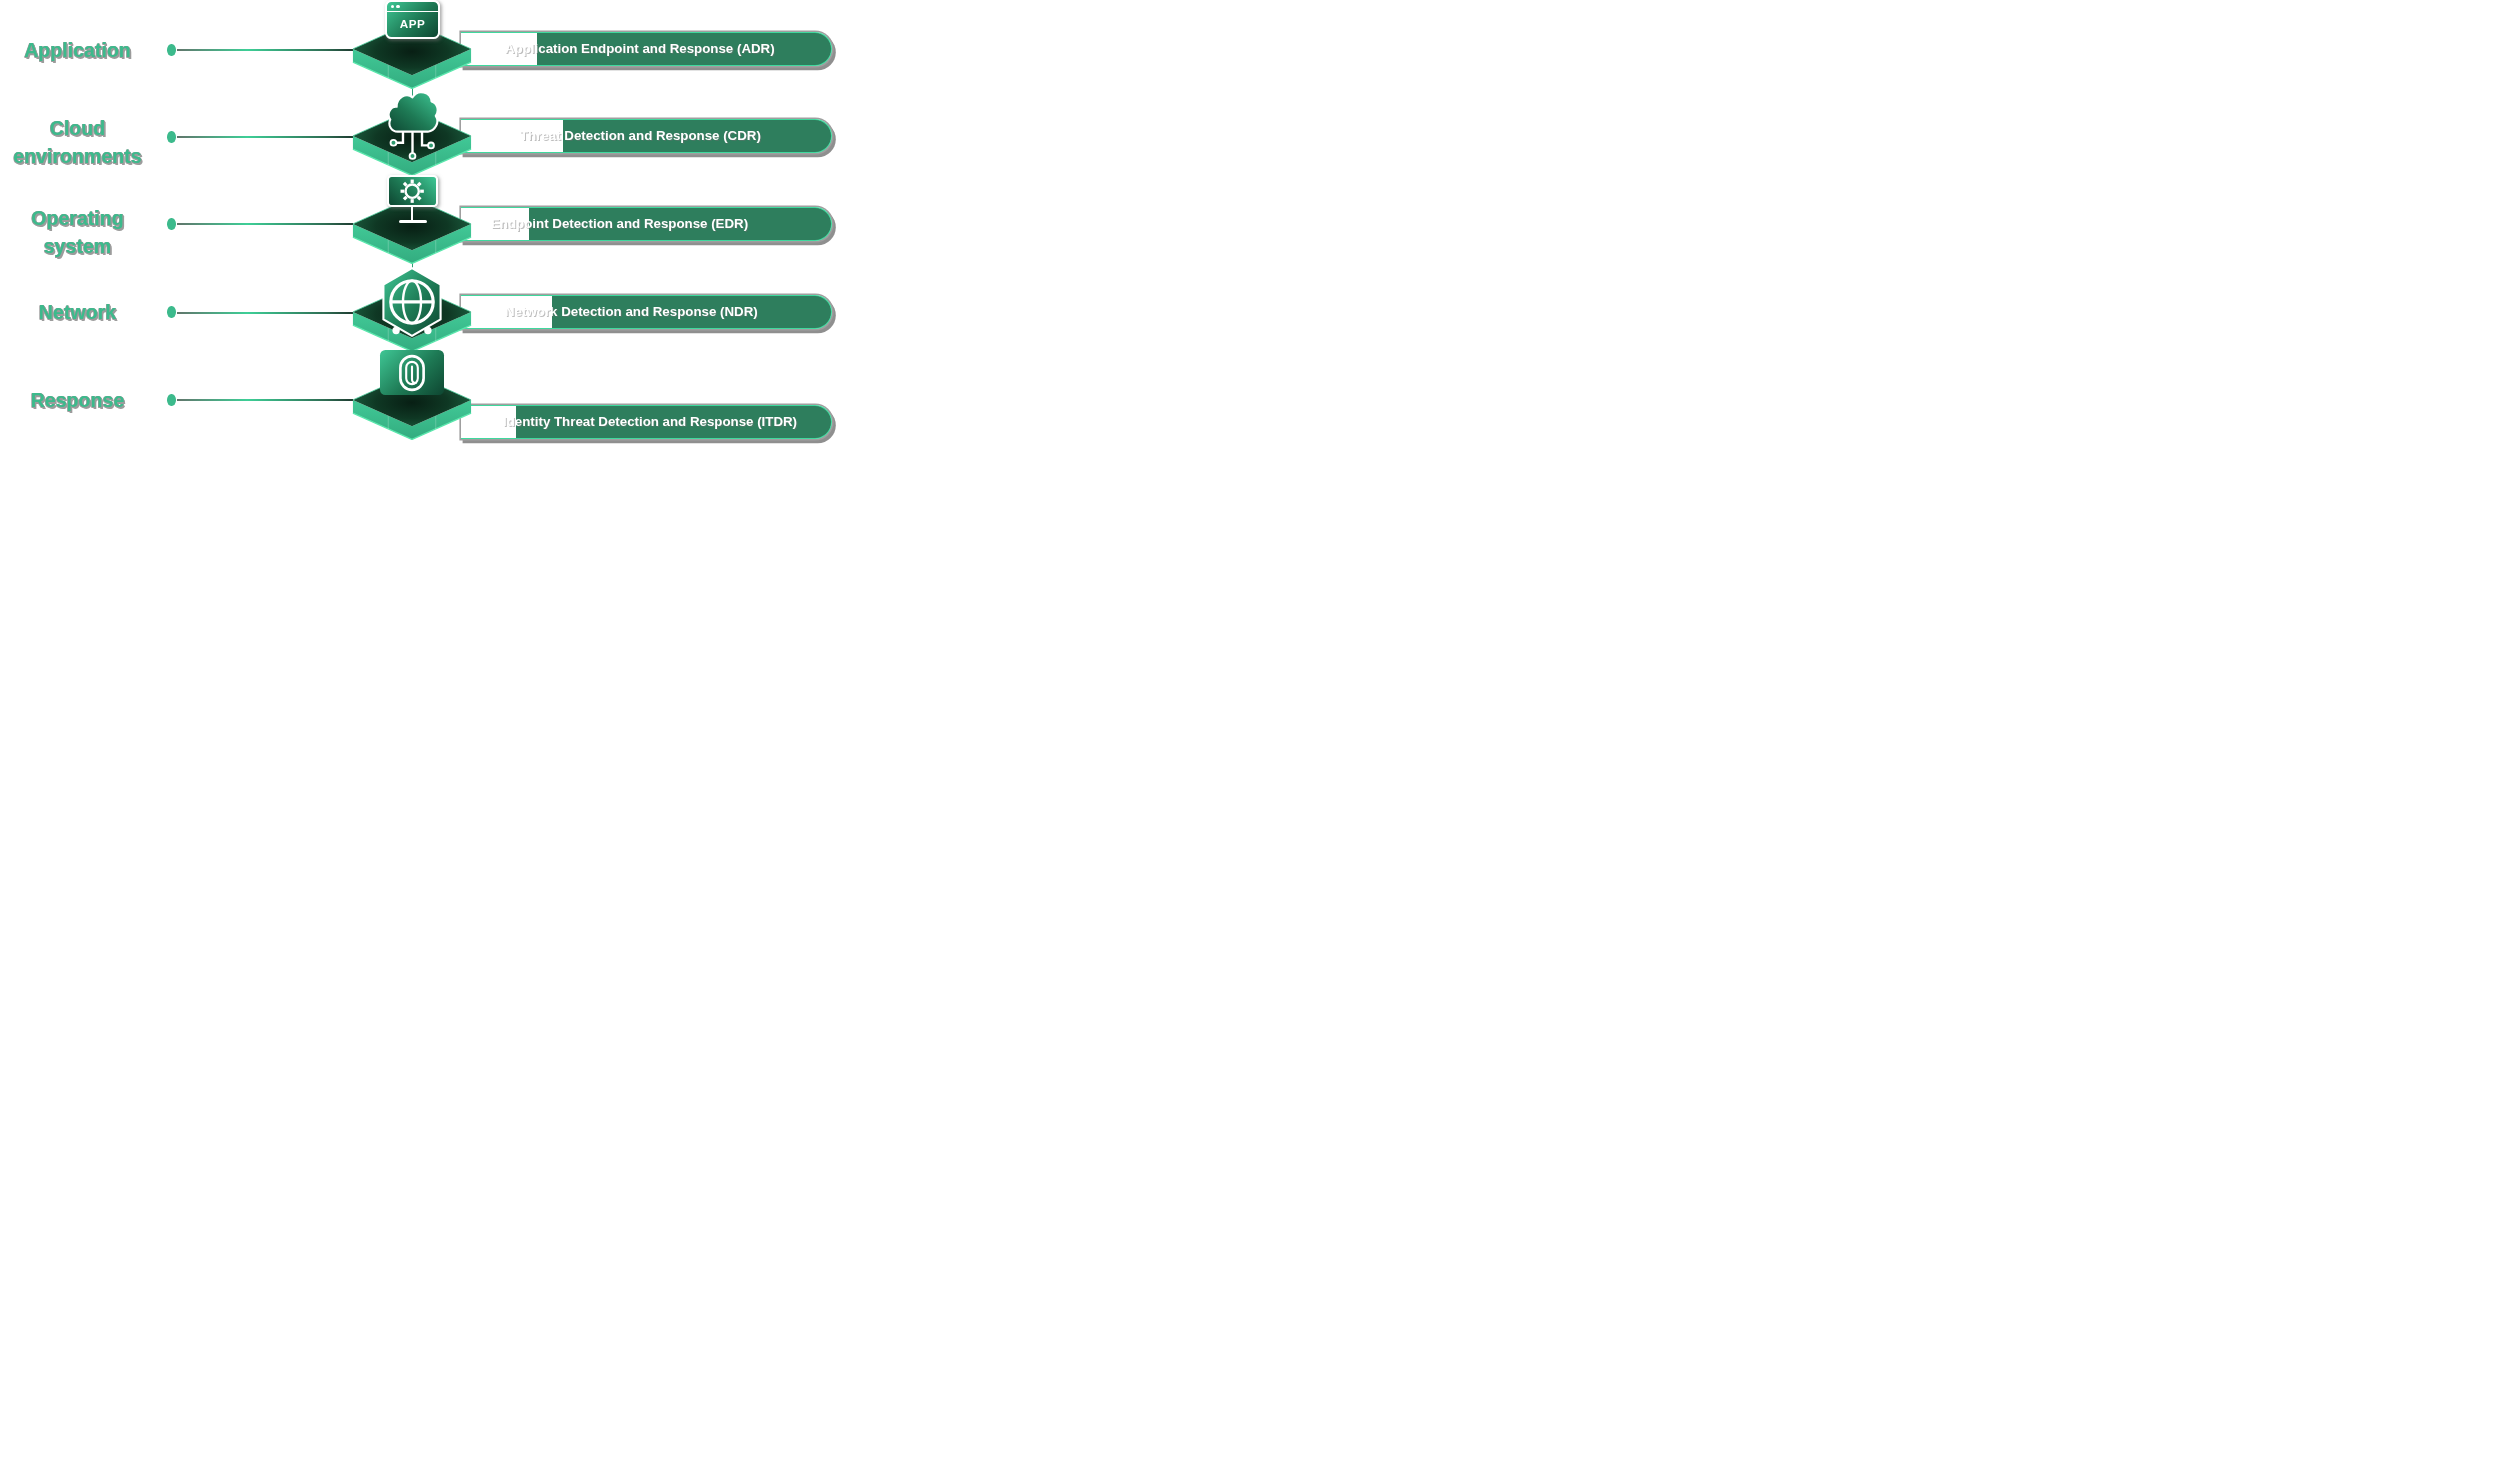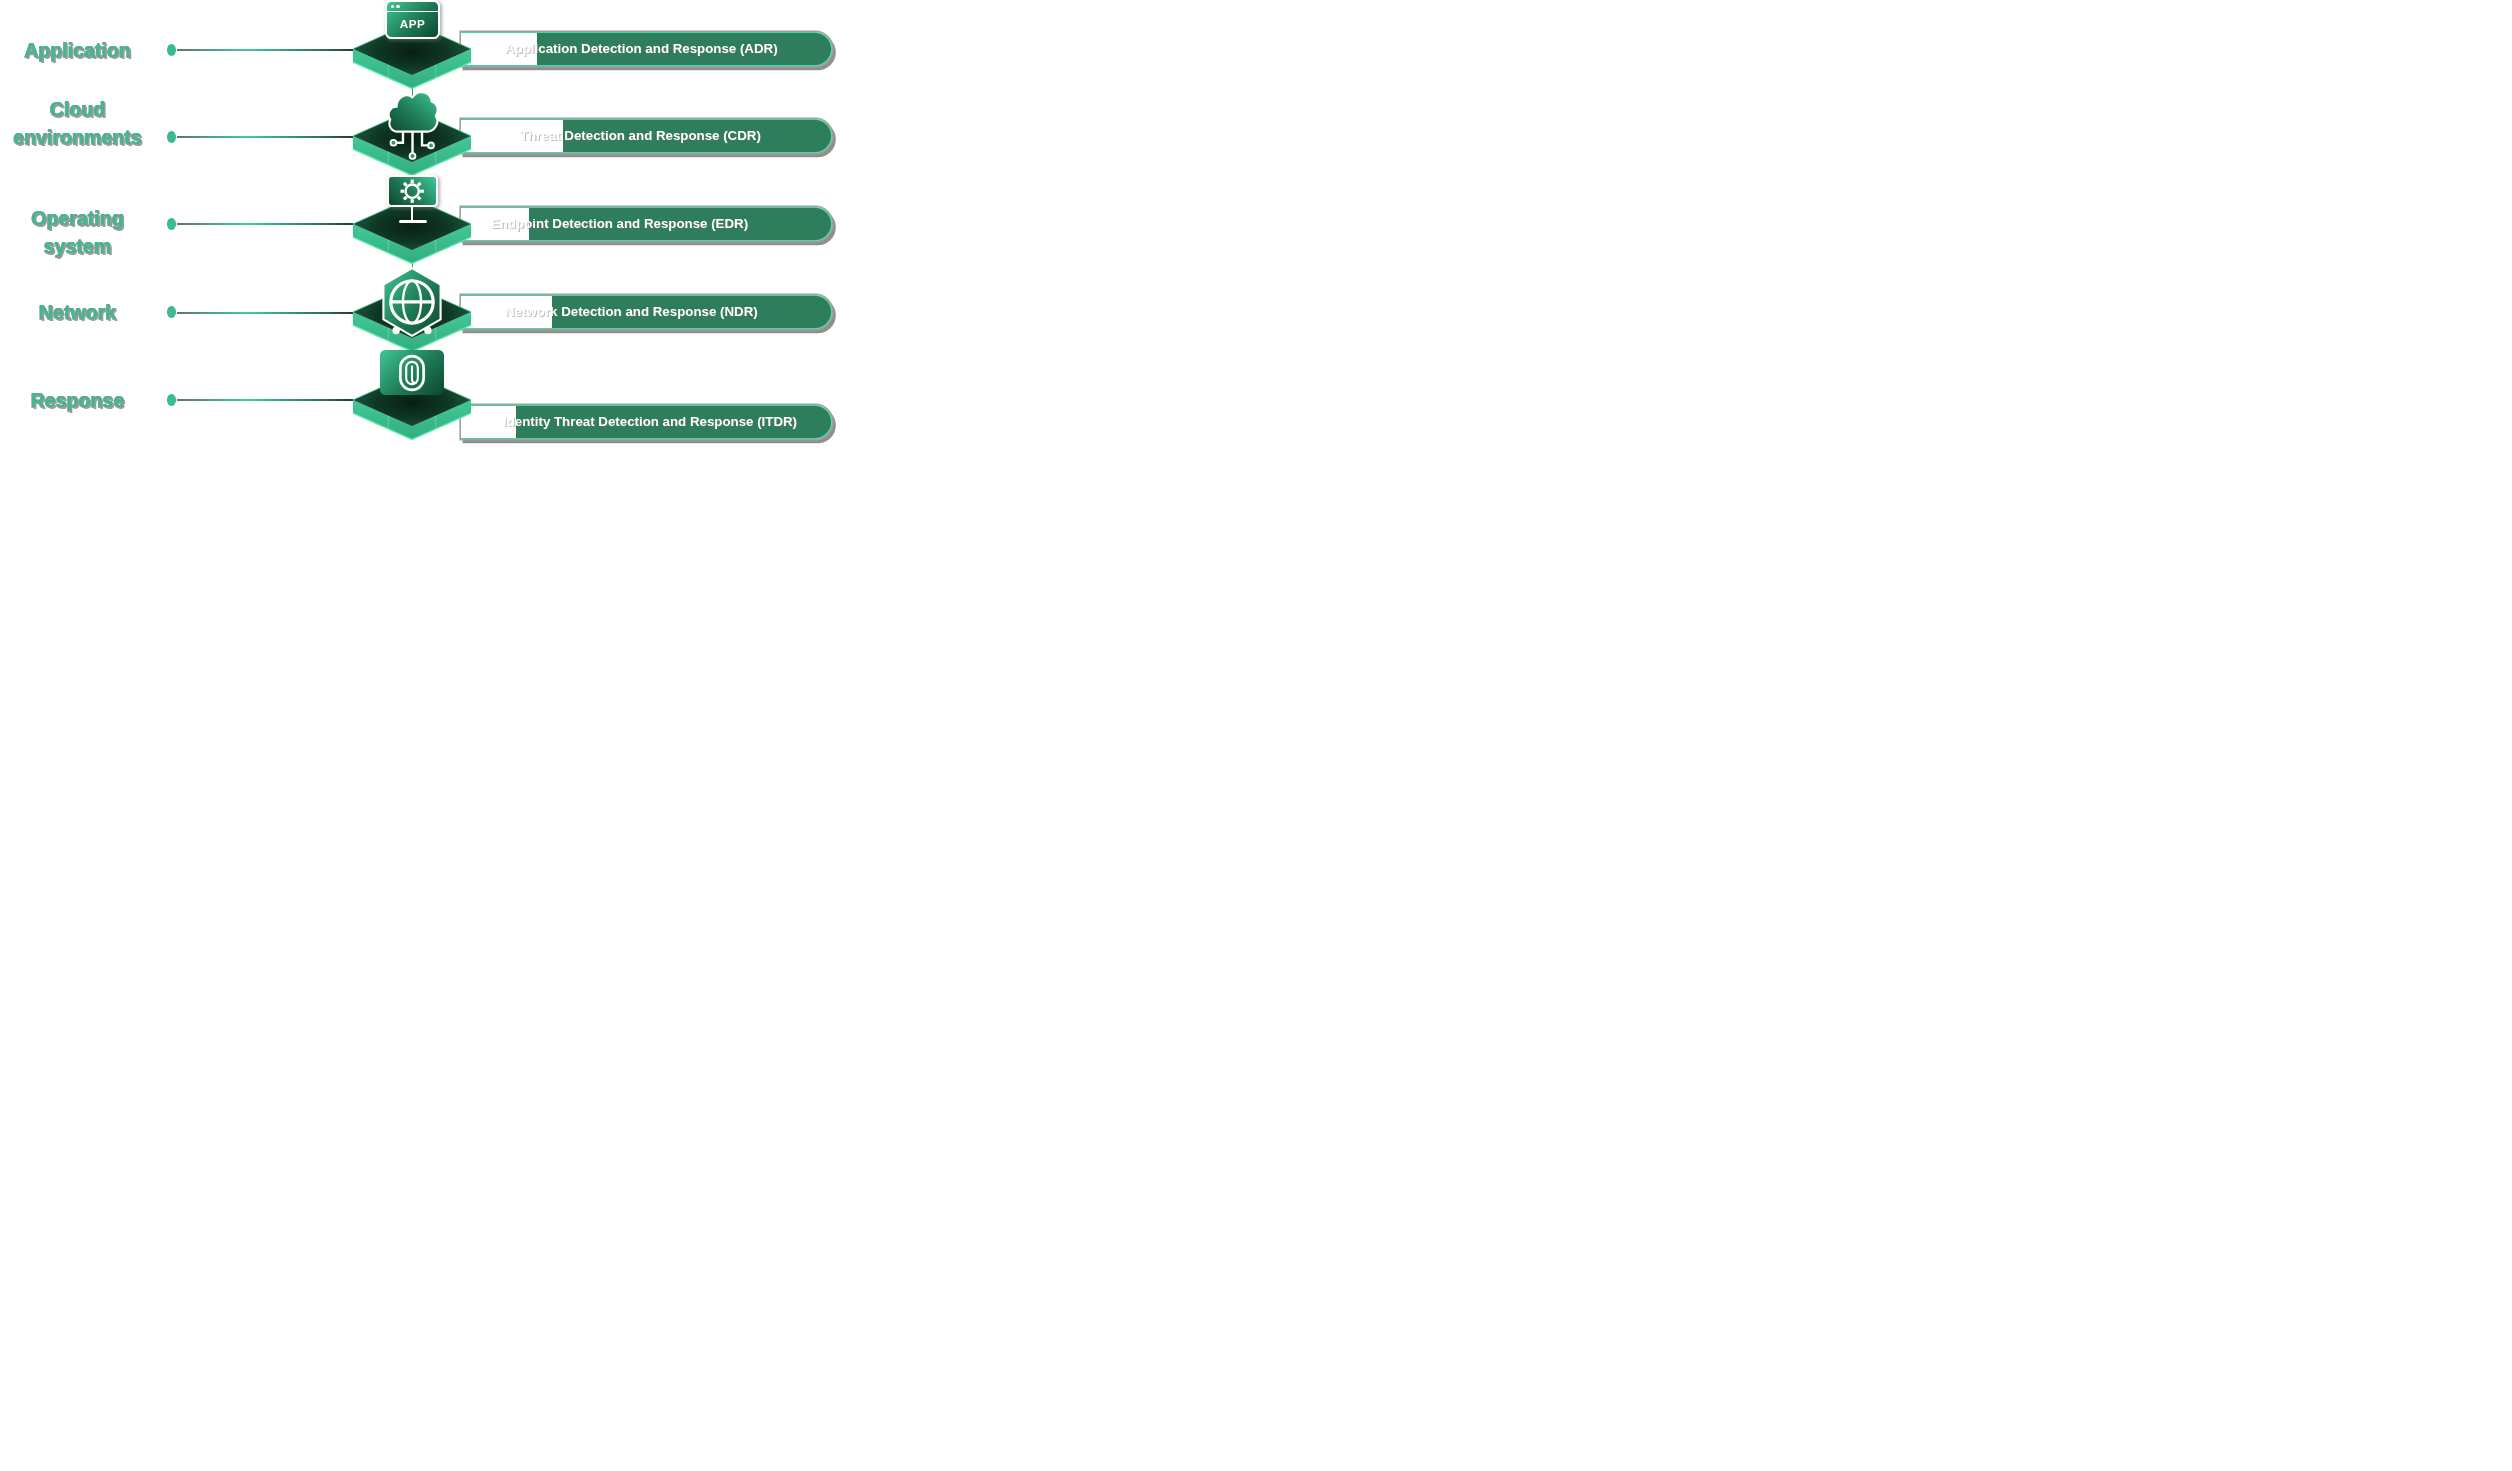--- a/index.html
+++ b/index.html
@@ -78,35 +78,35 @@
       </g>
     </defs>
   </svg>
 
   <div class="layer-label" style="top:36px">
     <span>Application</span>
   </div>
   <span class="dot" style="left:167px;top:44px"></span>
   <div class="hline" style="top:49px"></div>
   <div class="banner" style="top:32px;background:linear-gradient(90deg,#ffffff 0,#ffffff 76px,#2E7E5D 76px,#2E7E5D 100%)">
-    <span class="banner-text" style="left:44px">Application Detection and Response (ADR)</span>
+    <span class="banner-text" style="left:44px">Application Endpoint and Response (ADR)</span>
   </div>
   <div class="vconn" style="top:85px"></div>
   <svg class="diamond" style="top:22px" viewBox="0 0 230 127">
       <use href="#diamond-shape"></use>
     </svg>
   <div class="icon-box app-icon" style="position:absolute;background:linear-gradient(135deg,#3FC795 0%,#1E7A55 55%,#0E4631 100%);">
     <div class="app-top">
         <i></i>
         <i></i>
       </div>
     <div class="app-word">APP</div>
   </div>
 
-  <div class="layer-label" style="top:95px">
+  <div class="layer-label" style="top:114px">
     <span>Cloud</span>
     <span>environments</span>
   </div>
   <span class="dot" style="left:167px;top:131px"></span>
   <div class="hline" style="top:136px"></div>
   <div class="banner" style="top:119px;background:linear-gradient(90deg,#ffffff 0,#ffffff 102px,#2E7E5D 102px,#2E7E5D 100%)">
     <span class="banner-text" style="left:59px">Threat Detection and Response (CDR)</span>
   </div>
   <div class="vconn" style="top:172px"></div>
   <svg class="diamond" style="top:109px" viewBox="0 0 230 127">

